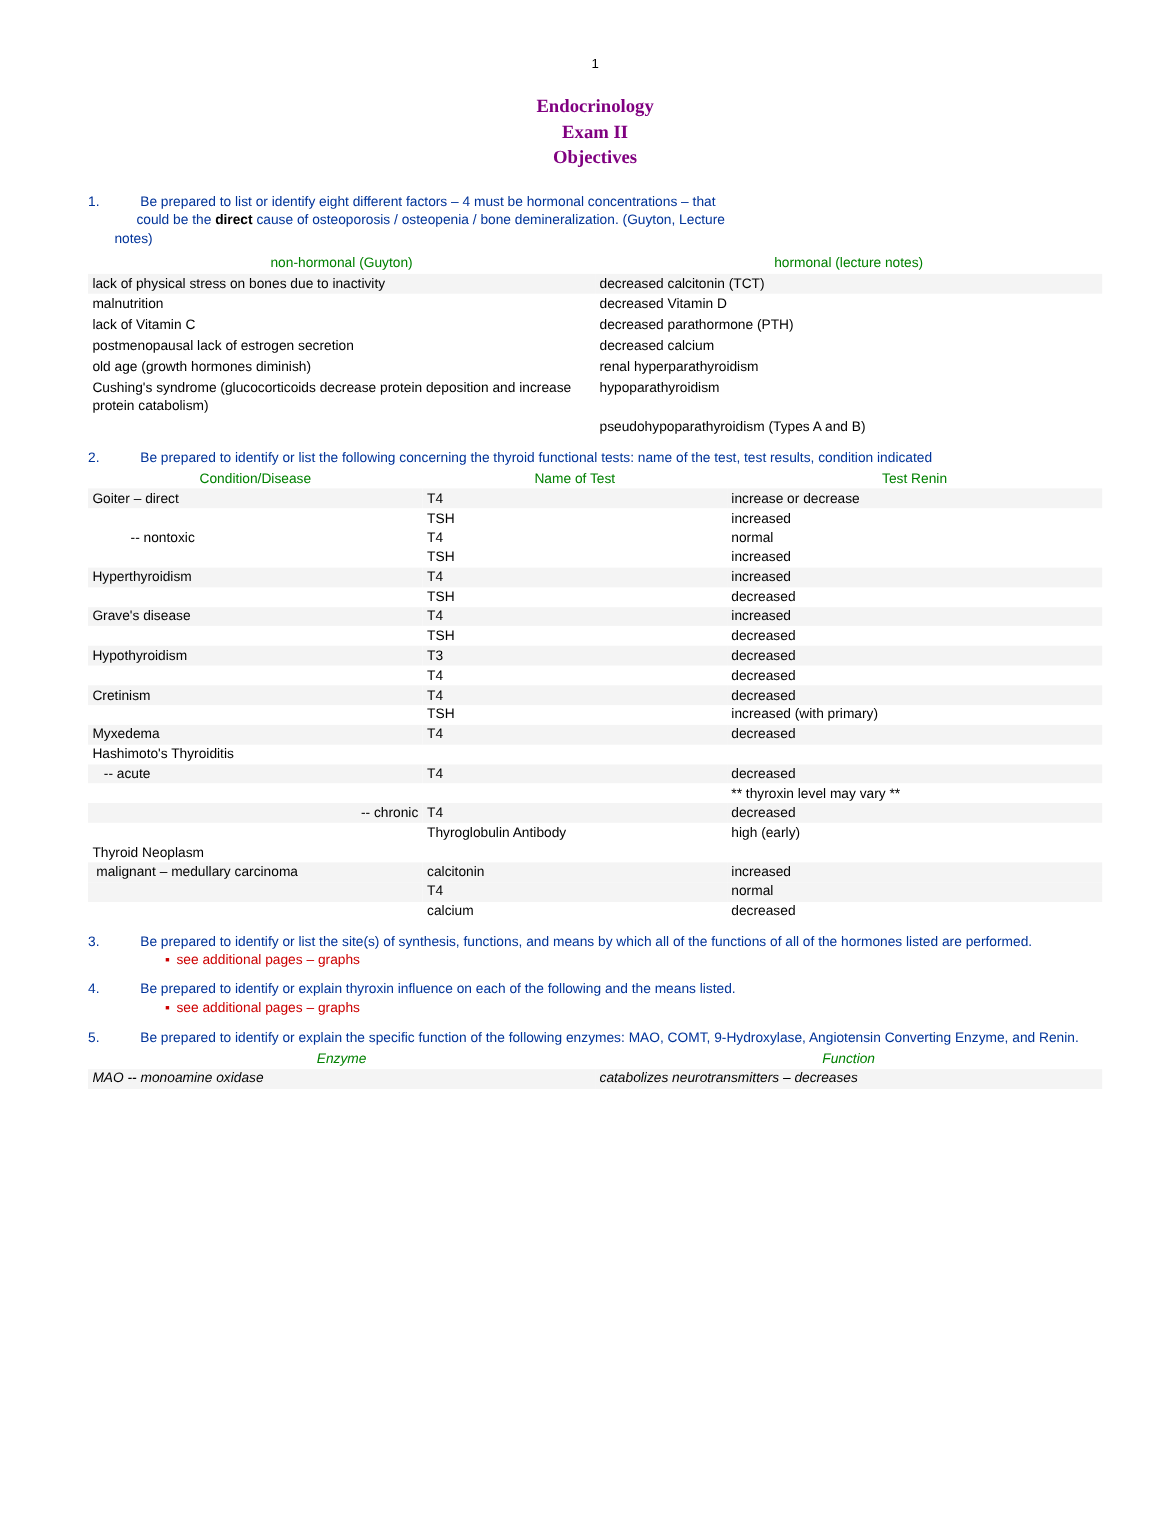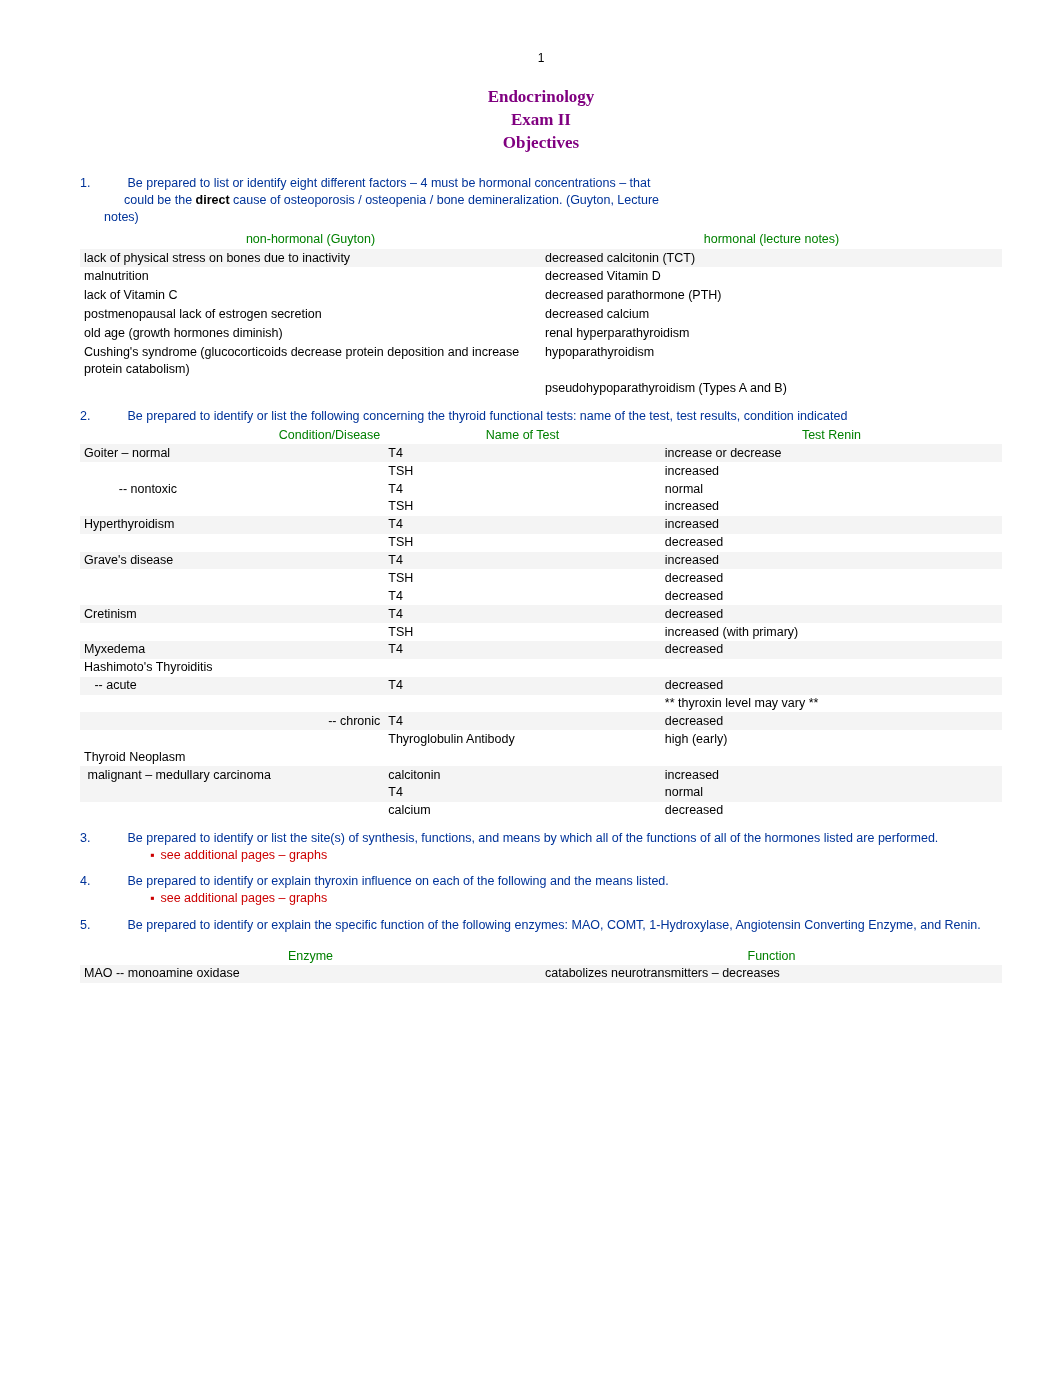--- a/index.html
+++ b/index.html
@@ -70,21 +70,22 @@
     color: #cc0000;
     font-weight: bold;
     margin-right: 6px;
   }
   .bullet-text { color: #cc0000; }
   .bullet-line { margin-left: 70px; }
 
   .enzyme-table {
     width: 100%;
     border-collapse: collapse;
-    margin-top: 13px;
+    margin-top: 2px;
+    font-style: italic;
   }
   .enzyme-table td { vertical-align: top; padding: 0.5px 4px; }
   .enzyme-table .shade { background: #f4f4f4; }
 </style>
 </head>
 <body>
 
 <div class="page-number">1</div>
 
 <div class="title-block">
@@ -144,28 +145,28 @@
 </div>
 
 <div class="q-block">
   <div>
     <span class="q-num" style="width:44px">2.</span>
     <span class="q-text">Be prepared to identify or list the following concerning the thyroid functional tests:  name of the test, test results, condition indicated</span>
   </div>
   <table class="three-col">
     <tbody>
         <tr>
-      <td class="col1 header-green" style="text-align:right">Condition/Disease</td>
+      <td class="col1 header-green" style="text-align:center">Condition/Disease</td>
       <td class="col2 header-green" style="text-align:center">Name of Test</td>
       <td class="col3 header-green" style="text-align:center">Test Renin</td>
     </tr>
     </tbody>
       <tbody id="q2-rows">
         <tr class="shade">
-          <td class="col1" style="white-space: pre;">Goiter – normal</td>
+          <td class="col1" style="white-space: pre;">Goiter – direct</td>
           <td class="col2">T4</td>
           <td class="col3">increase or decrease</td>
         </tr>
         <tr>
           <td class="col1" style="white-space: pre;"></td>
           <td class="col2">TSH</td>
           <td class="col3">increased</td>
         </tr>
         <tr>
           <td class="col1" style="white-space: pre;">          -- nontoxic</td>
@@ -188,20 +189,25 @@
           <td class="col3">decreased</td>
         </tr>
         <tr class="shade">
           <td class="col1" style="white-space: pre;">Grave's disease</td>
           <td class="col2">T4</td>
           <td class="col3">increased</td>
         </tr>
         <tr>
           <td class="col1" style="white-space: pre;"></td>
           <td class="col2">TSH</td>
+          <td class="col3">decreased</td>
+        </tr>
+        <tr class="shade">
+          <td class="col1" style="white-space: pre;">Hypothyroidism</td>
+          <td class="col2">T3</td>
           <td class="col3">decreased</td>
         </tr>
         <tr>
           <td class="col1" style="white-space: pre;"></td>
           <td class="col2">T4</td>
           <td class="col3">decreased</td>
         </tr>
         <tr class="shade">
           <td class="col1" style="white-space: pre;">Cretinism</td>
           <td class="col2">T4</td>
@@ -282,21 +288,21 @@
     <span class="q-text">Be prepared to identify or explain thyroxin influence on each of the following and the means listed.</span>
   </div>
   <div class="bullet-line">
     <span class="bullet">▪</span><span class="bullet-text">see additional pages – graphs</span>
   </div>
 </div>
 
 <div class="q-block">
   <div>
     <span class="q-num" style="width:44px">5.</span>
-    <span class="q-text">Be prepared to identify or explain the specific function of the following enzymes:  MAO, COMT, 1-Hydroxylase, Angiotensin Converting Enzyme, and Renin.</span>
+    <span class="q-text">Be prepared to identify or explain the specific function of the following enzymes:  MAO, COMT, 9-Hydroxylase, Angiotensin Converting Enzyme, and Renin.</span>
   </div>
   <table class="enzyme-table">
     <tbody>
         <tr>
       <td style="width:50%" class="header-green">Enzyme</td>
       <td style="width:50%" class="header-green">Function</td>
     </tr>
     </tbody>
       <tbody id="q5-rows">
         <tr class="shade">

